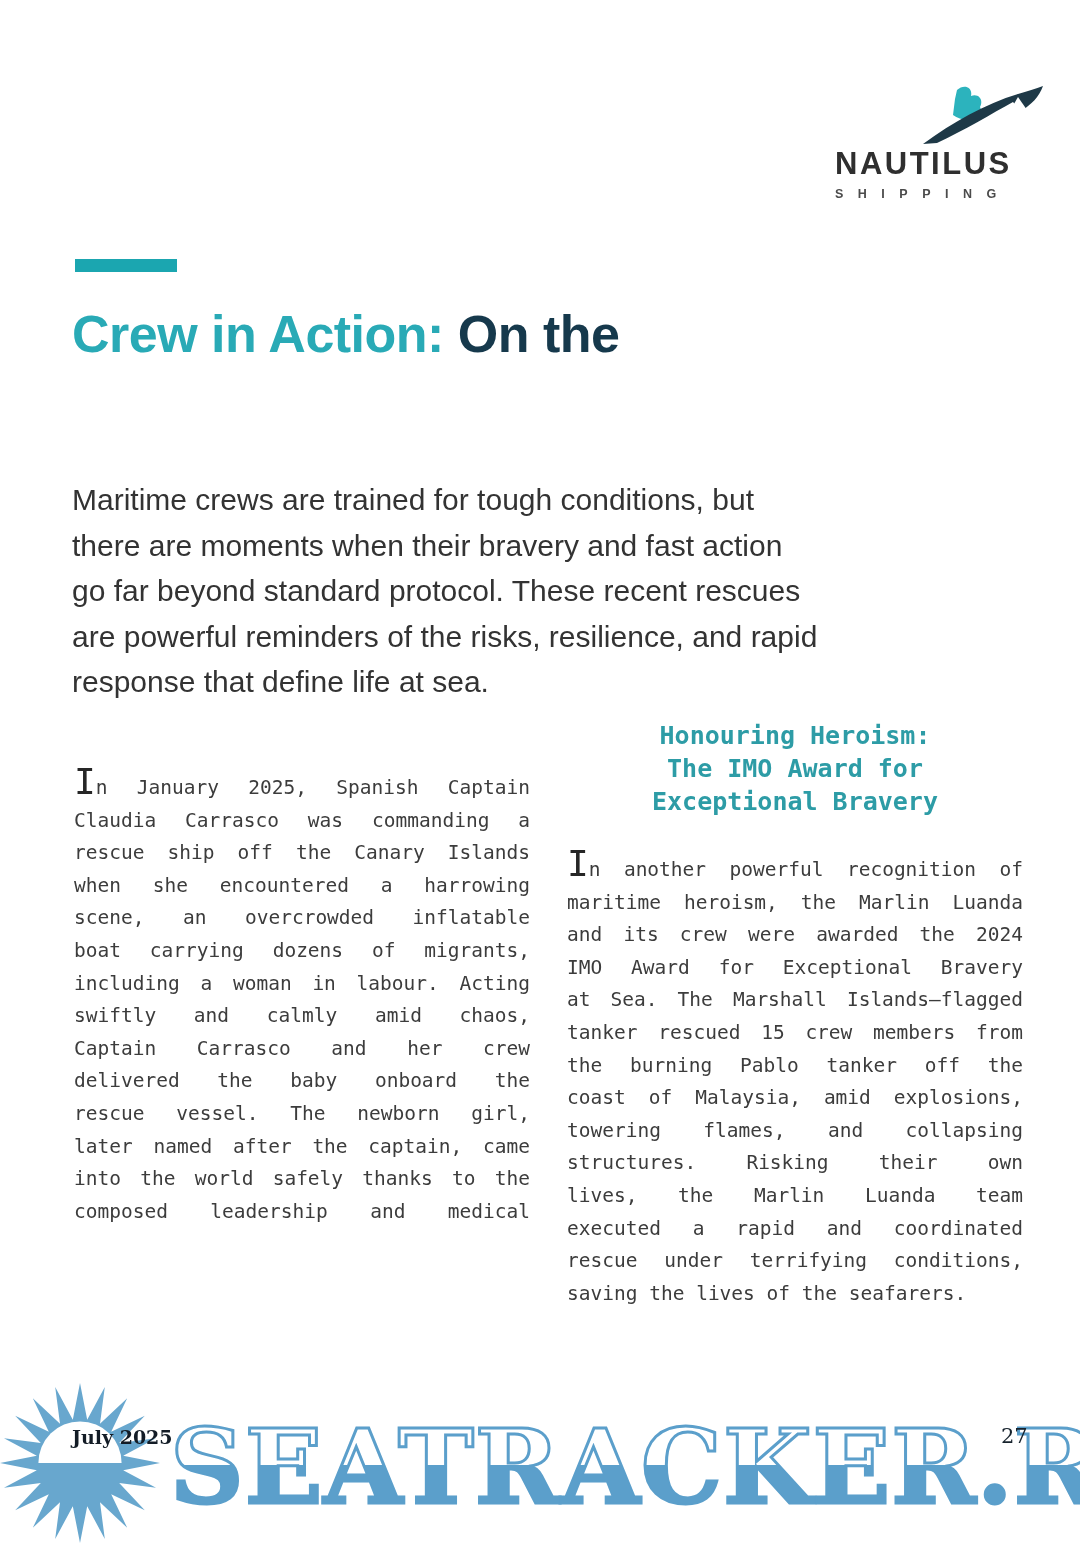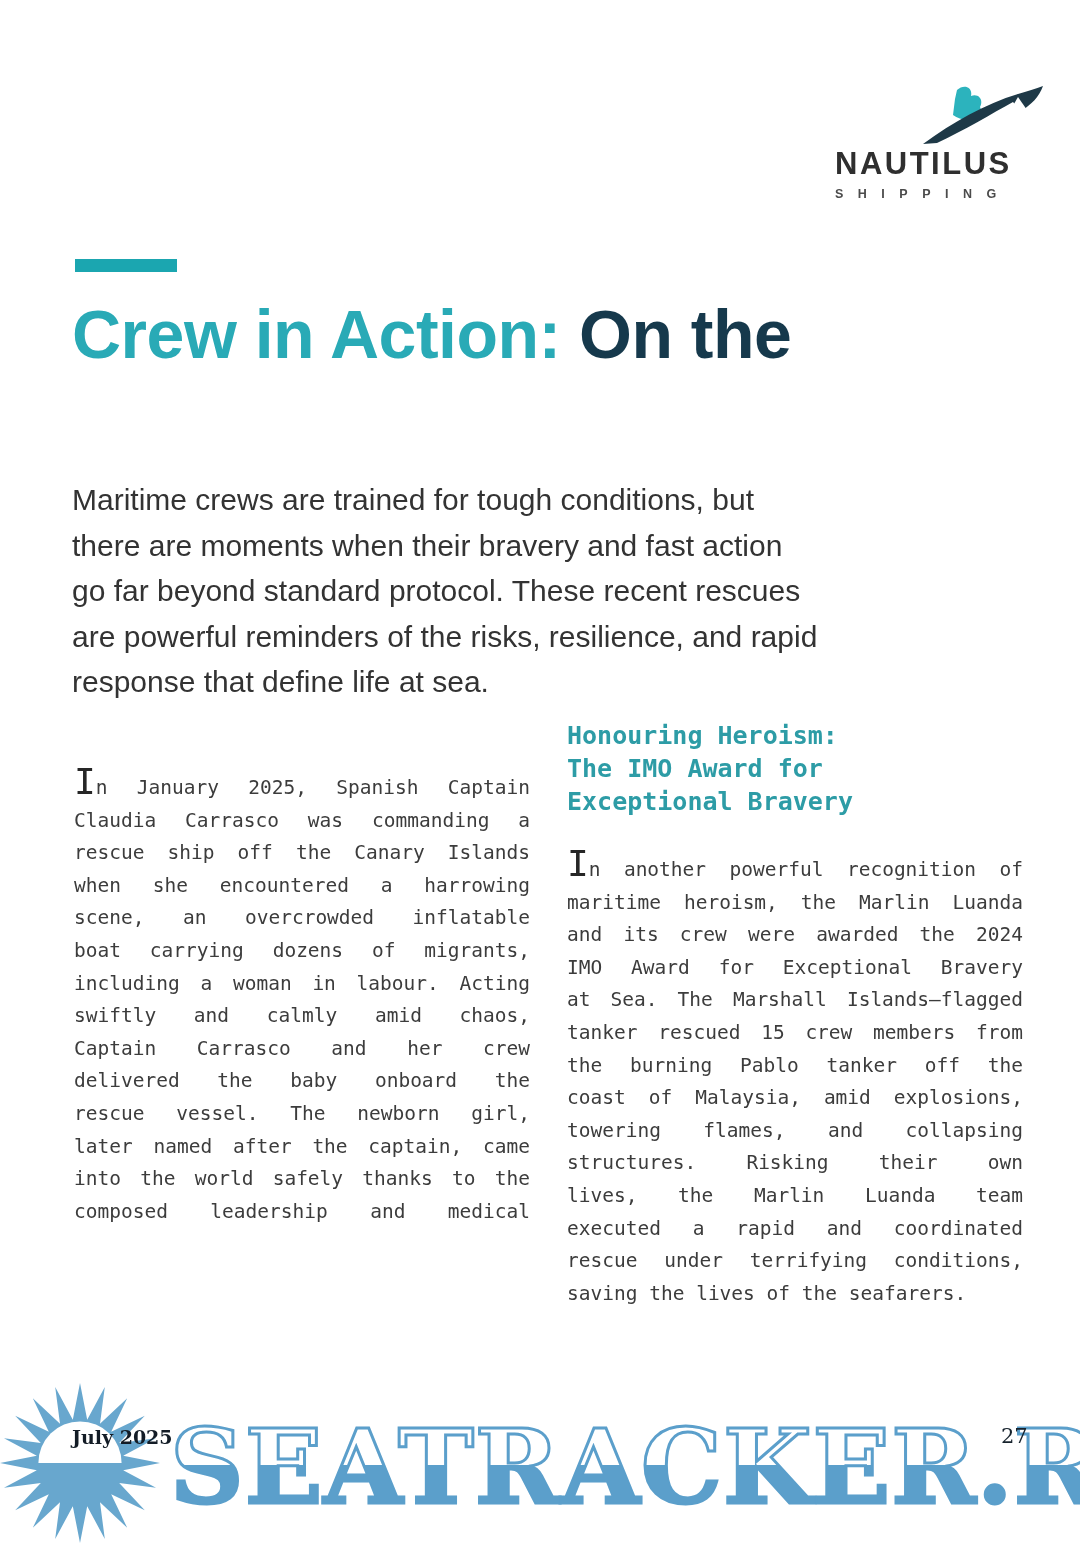--- a/index.html
+++ b/index.html
@@ -18,39 +18,39 @@
   }
   .logo-sub{
     margin-top:5px;font-size:12.5px;font-weight:700;letter-spacing:14.5px;
     color:#4b4b4b;white-space:nowrap;
   }
 
   
   .accent-bar{left:75px;top:259px;width:102px;height:13px;background:#1ba6b0;}
   .page-title{
     left:72px;top:296px;width:940px;
-    font-size:68px;font-weight:700;line-height:77px;letter-spacing:-.5px;
+    font-size:52px;font-weight:700;line-height:77px;letter-spacing:-.5px;
     color:#16394c;
   }
   .title-hl{color:#29aab6;}
 
   
   .intro{
     left:72px;top:477px;width:920px;
     font-size:30px;line-height:45.5px;color:#333333;
     white-space:pre-line;
   }
 
   
   .col{width:456px;color:#3c3c3c;}
   .col-left{left:74px;top:746px;}
   .col-right{left:567px;top:719px;}
   .col-heading{
     font-family:"DejaVu Sans Mono",monospace;font-weight:700;
-    font-size:25px;line-height:33px;text-align:left;color:#2d9ca6;
+    font-size:25px;line-height:33px;text-align:center;color:#2d9ca6;
     white-space:pre-line;
   }
   .col-body{
     font-family:"DejaVu Sans Mono",monospace;
     font-size:19.5px;line-height:32.6px;
     white-space:pre-line;text-align:justify;text-align-last:justify;
     margin:0;
   }
   .mt-a{margin-top:26px;}
   .mt-b{margin-top:36px;}

